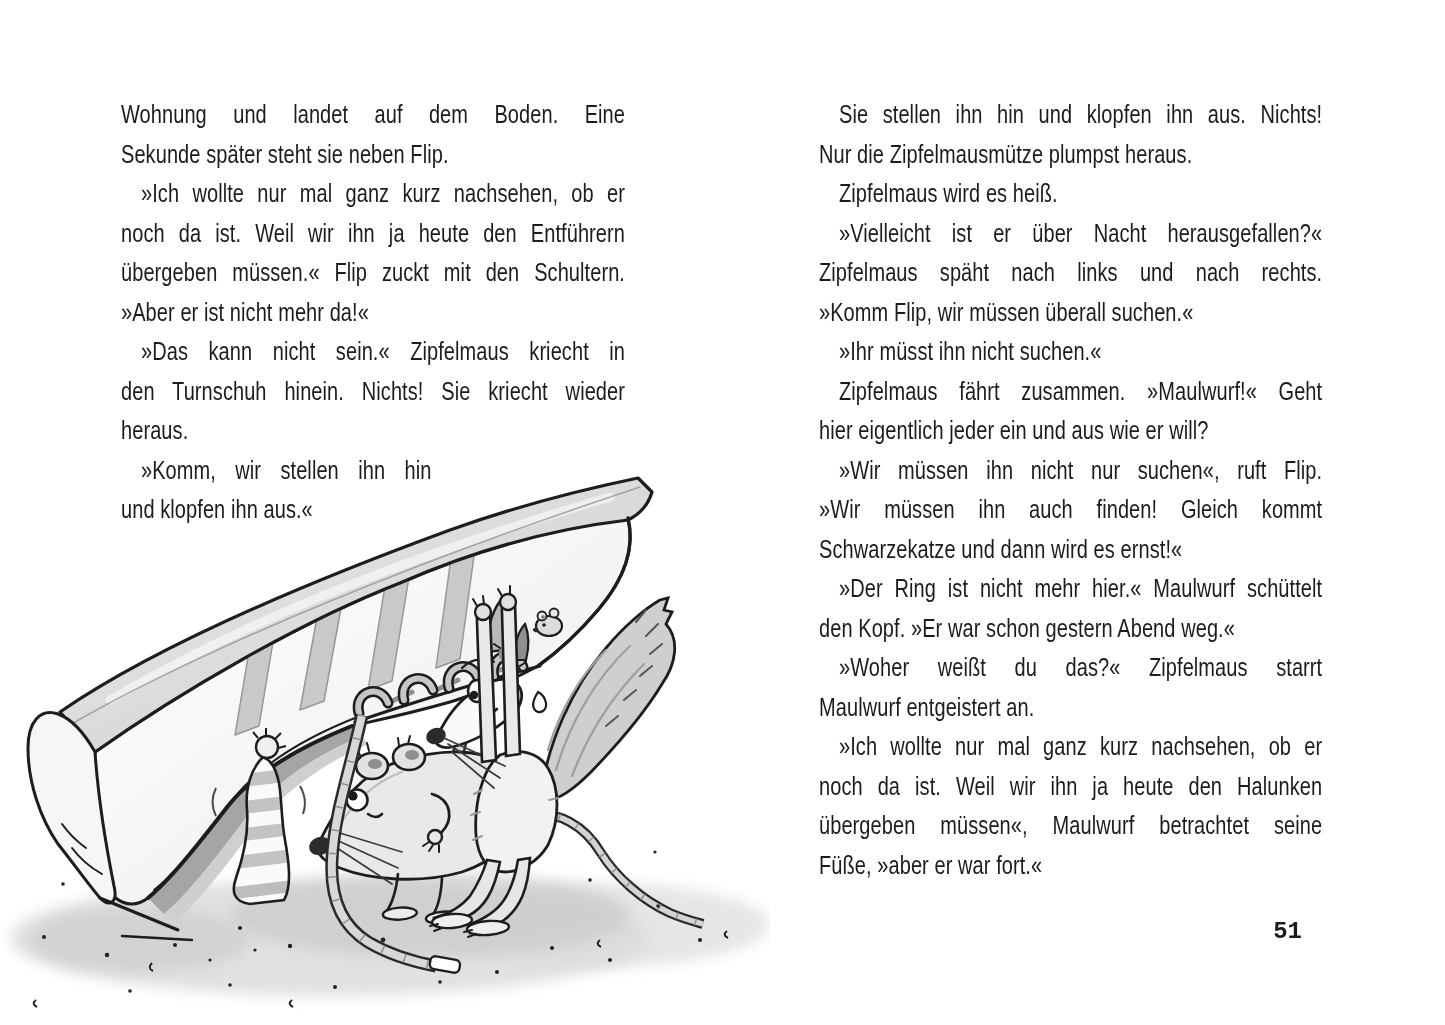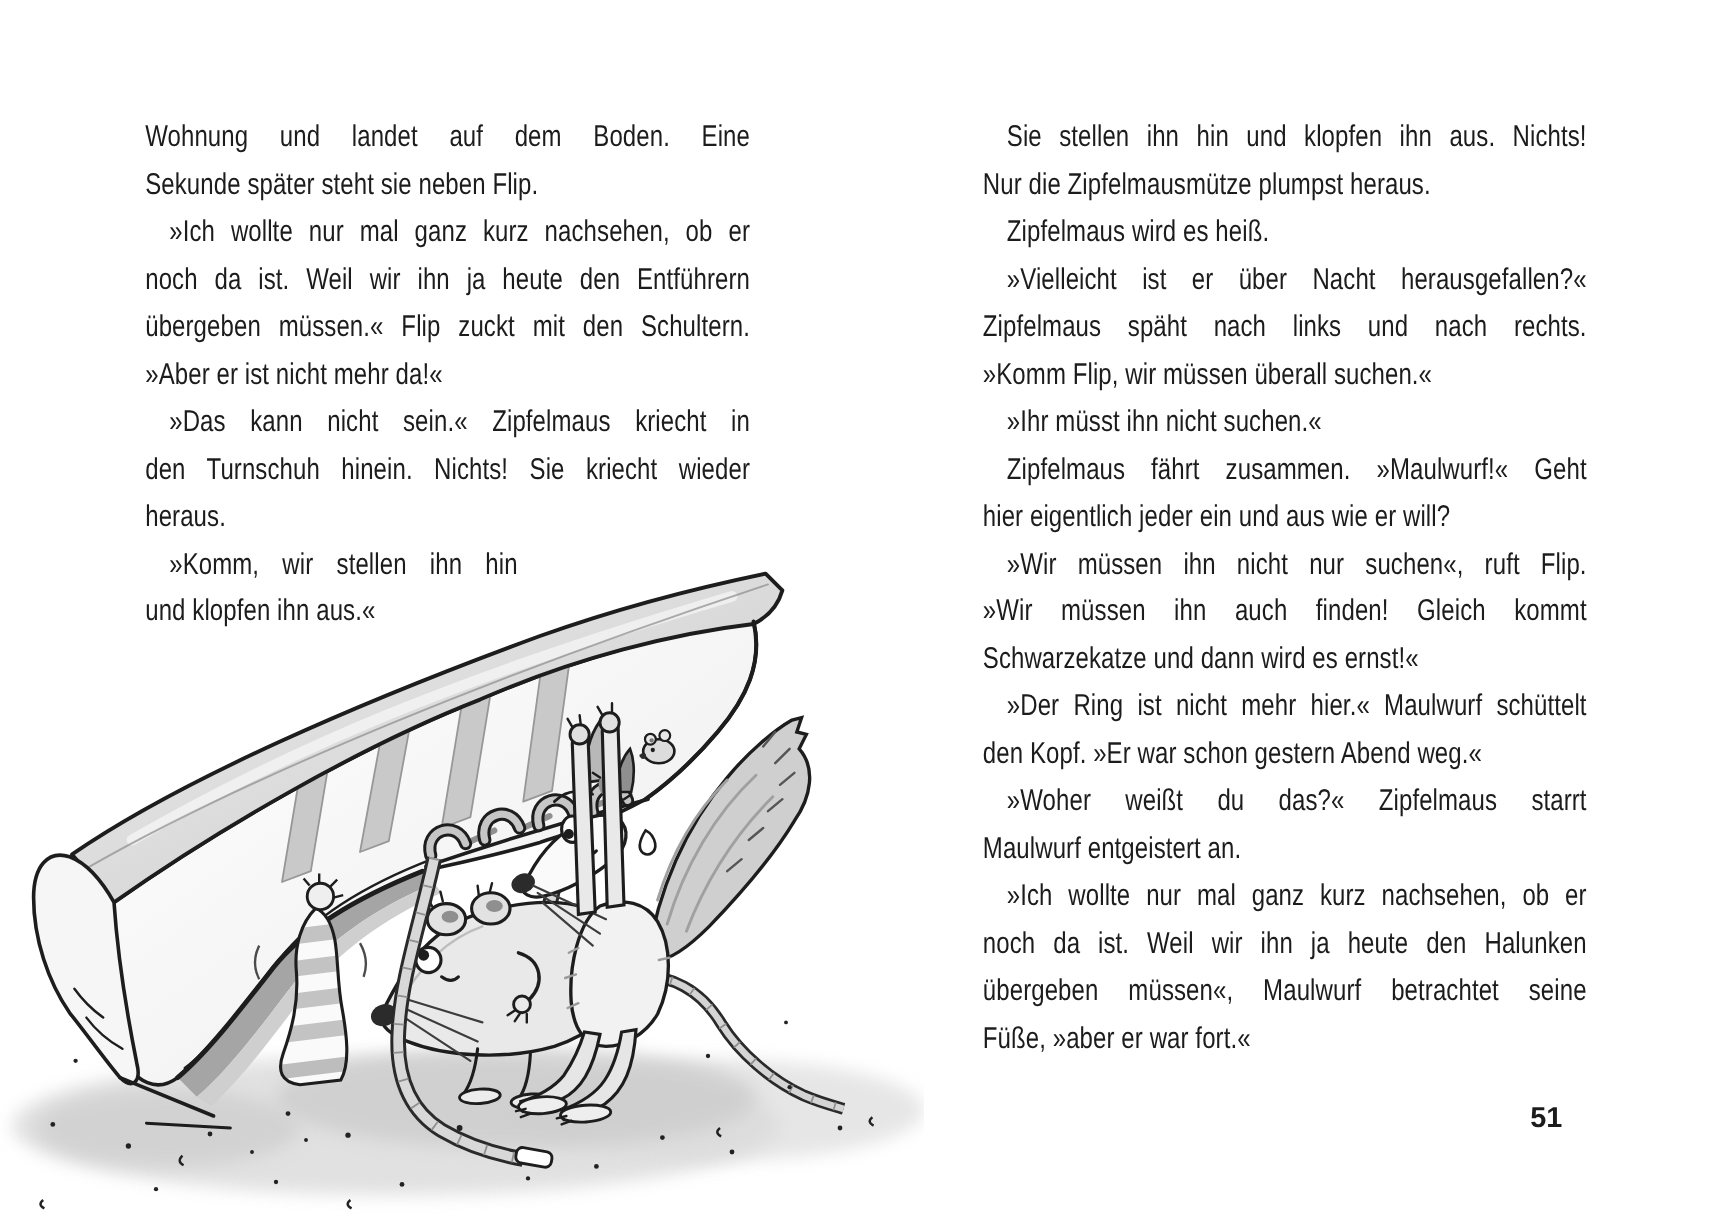--- a/index.html
+++ b/index.html
@@ -15,21 +15,21 @@
     letter-spacing:0.1px;
   }
   #left-text{left:121px;width:630px;}
   #right-text{left:819px;width:629px;}
   .line{width:100%;box-sizing:border-box;height:39.5px;text-align:left;}
   .line.j{text-align:justify;text-align-last:justify;}
   .line.i{padding-left:25px;}
   .line.n{width:388px;}
   #page-number{
     position:absolute;left:1262px;top:918px;width:40px;
-    text-align:right;font-size:24px;font-weight:bold;color:var(--ink,#1c1c1c);
+    text-align:right;font-size:24px;font-weight:bold;color:var(--ink,#1c1c1c);font-family:Liberation Mono, monospace;
   }
   #illustration{position:absolute;left:0;top:425px;width:770px;height:600px;}
 </style>
 </head>
 <body>
 
 <svg id="illustration" viewBox="0 425 770 600" xmlns="http://www.w3.org/2000/svg" aria-hidden="true">
   <defs>
     <linearGradient id="gradSole" x1="0" y1="0" x2="1" y2="1">
       <stop offset="0" stop-color="#ededed"></stop>

